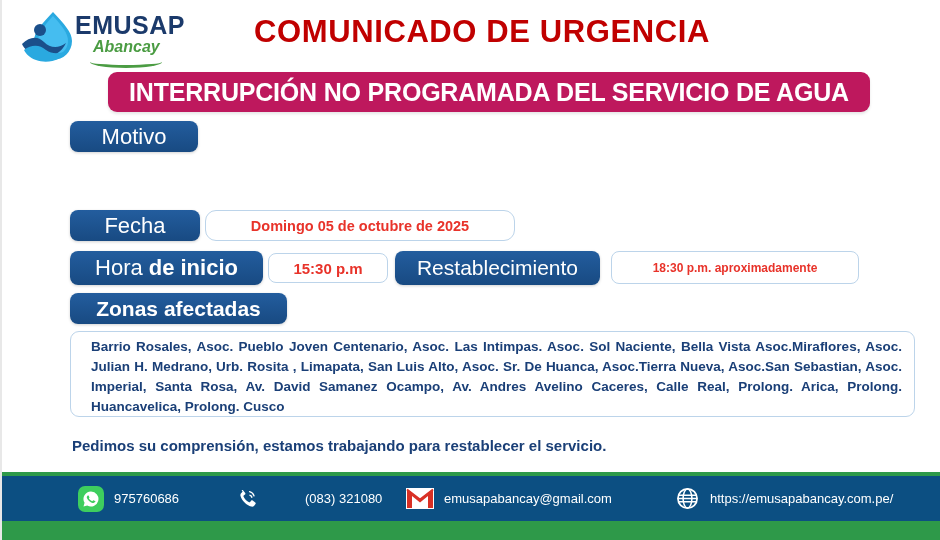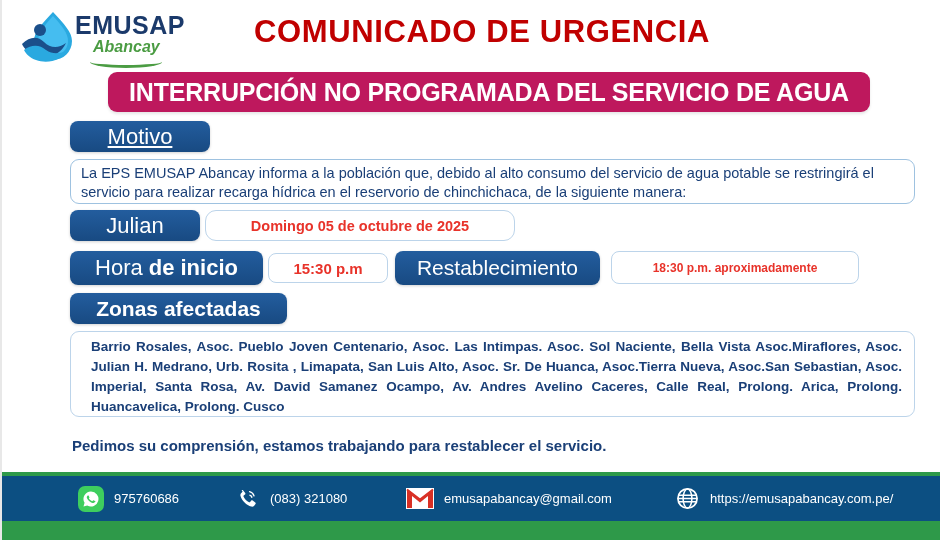--- a/index.html
+++ b/index.html
@@ -133,24 +133,23 @@
     box-sizing: border-box;
     color: #e8332a;
     font-weight: bold;
   }
 
   
   .badge-motivo {
     position: absolute;
     left: 68px;
     top: 121px;
-    width: 140px;
+    width: 128px;
     height: 31px;
     font-size: 22px;
-    text-decoration: underline;
   }
   .motivo-box {
     position: absolute;
     left: 68px;
     top: 159px;
     width: 845px;
     height: 45px;
     background: #ffffff;
     border: 1px solid #9ec2e0;
     border-radius: 9px;
@@ -284,21 +283,21 @@
   }
   .contact {
     display: flex;
     align-items: center;
     color: #ffffff;
     font-size: 13px;
     position: absolute;
   }
   .contact .label { margin-left: 10px; white-space: nowrap; }
   .c1 { left: 76px; }
-  .c2 { left: 232px; }
+  .c2 { left: 232px; gap: 35px; }
   .c3 { left: 404px; }
   .c4 { left: 672px; }
 
   .ic {
     width: 26px; height: 26px;
     display: inline-flex;
     align-items: center;
     justify-content: center;
     flex: none;
   }
@@ -338,25 +337,22 @@
     </div>
 
     <div class="main-title">COMUNICADO DE URGENCIA</div>
   </div>
 
   <div class="subtitle-banner">
     <span>INTERRUPCIÓN NO PROGRAMADA DEL SERVICIO DE AGUA</span>
   </div>
 
   <div class="badge badge-motivo">Motivo</div>
-  <div class="motivo-box">
-    <span>La EPS EMUSAP Abancay informa a la población que, debido al alto consumo del servicio de agua potable se restringirá el servicio para realizar recarga hídrica en el reservorio de chinchichaca,  de la siguiente manera:</span>
-  </div>
-
-  <div class="badge badge-fecha">Julian</div>
+
+  <div class="badge badge-fecha">Fecha</div>
   <div class="valuebox box-fecha">Domingo  05 de octubre de 2025</div>
 
   <div class="badge badge-hora">
     <span class="light">Hora</span>
     <span class="strong">de inicio</span>
   </div>
   <div class="valuebox box-hora">15:30 p.m</div>
 
   <div class="badge badge-restab">Restablecimiento</div>
   <div class="valuebox box-restab">18:30 p.m. aproximadamente</div>

